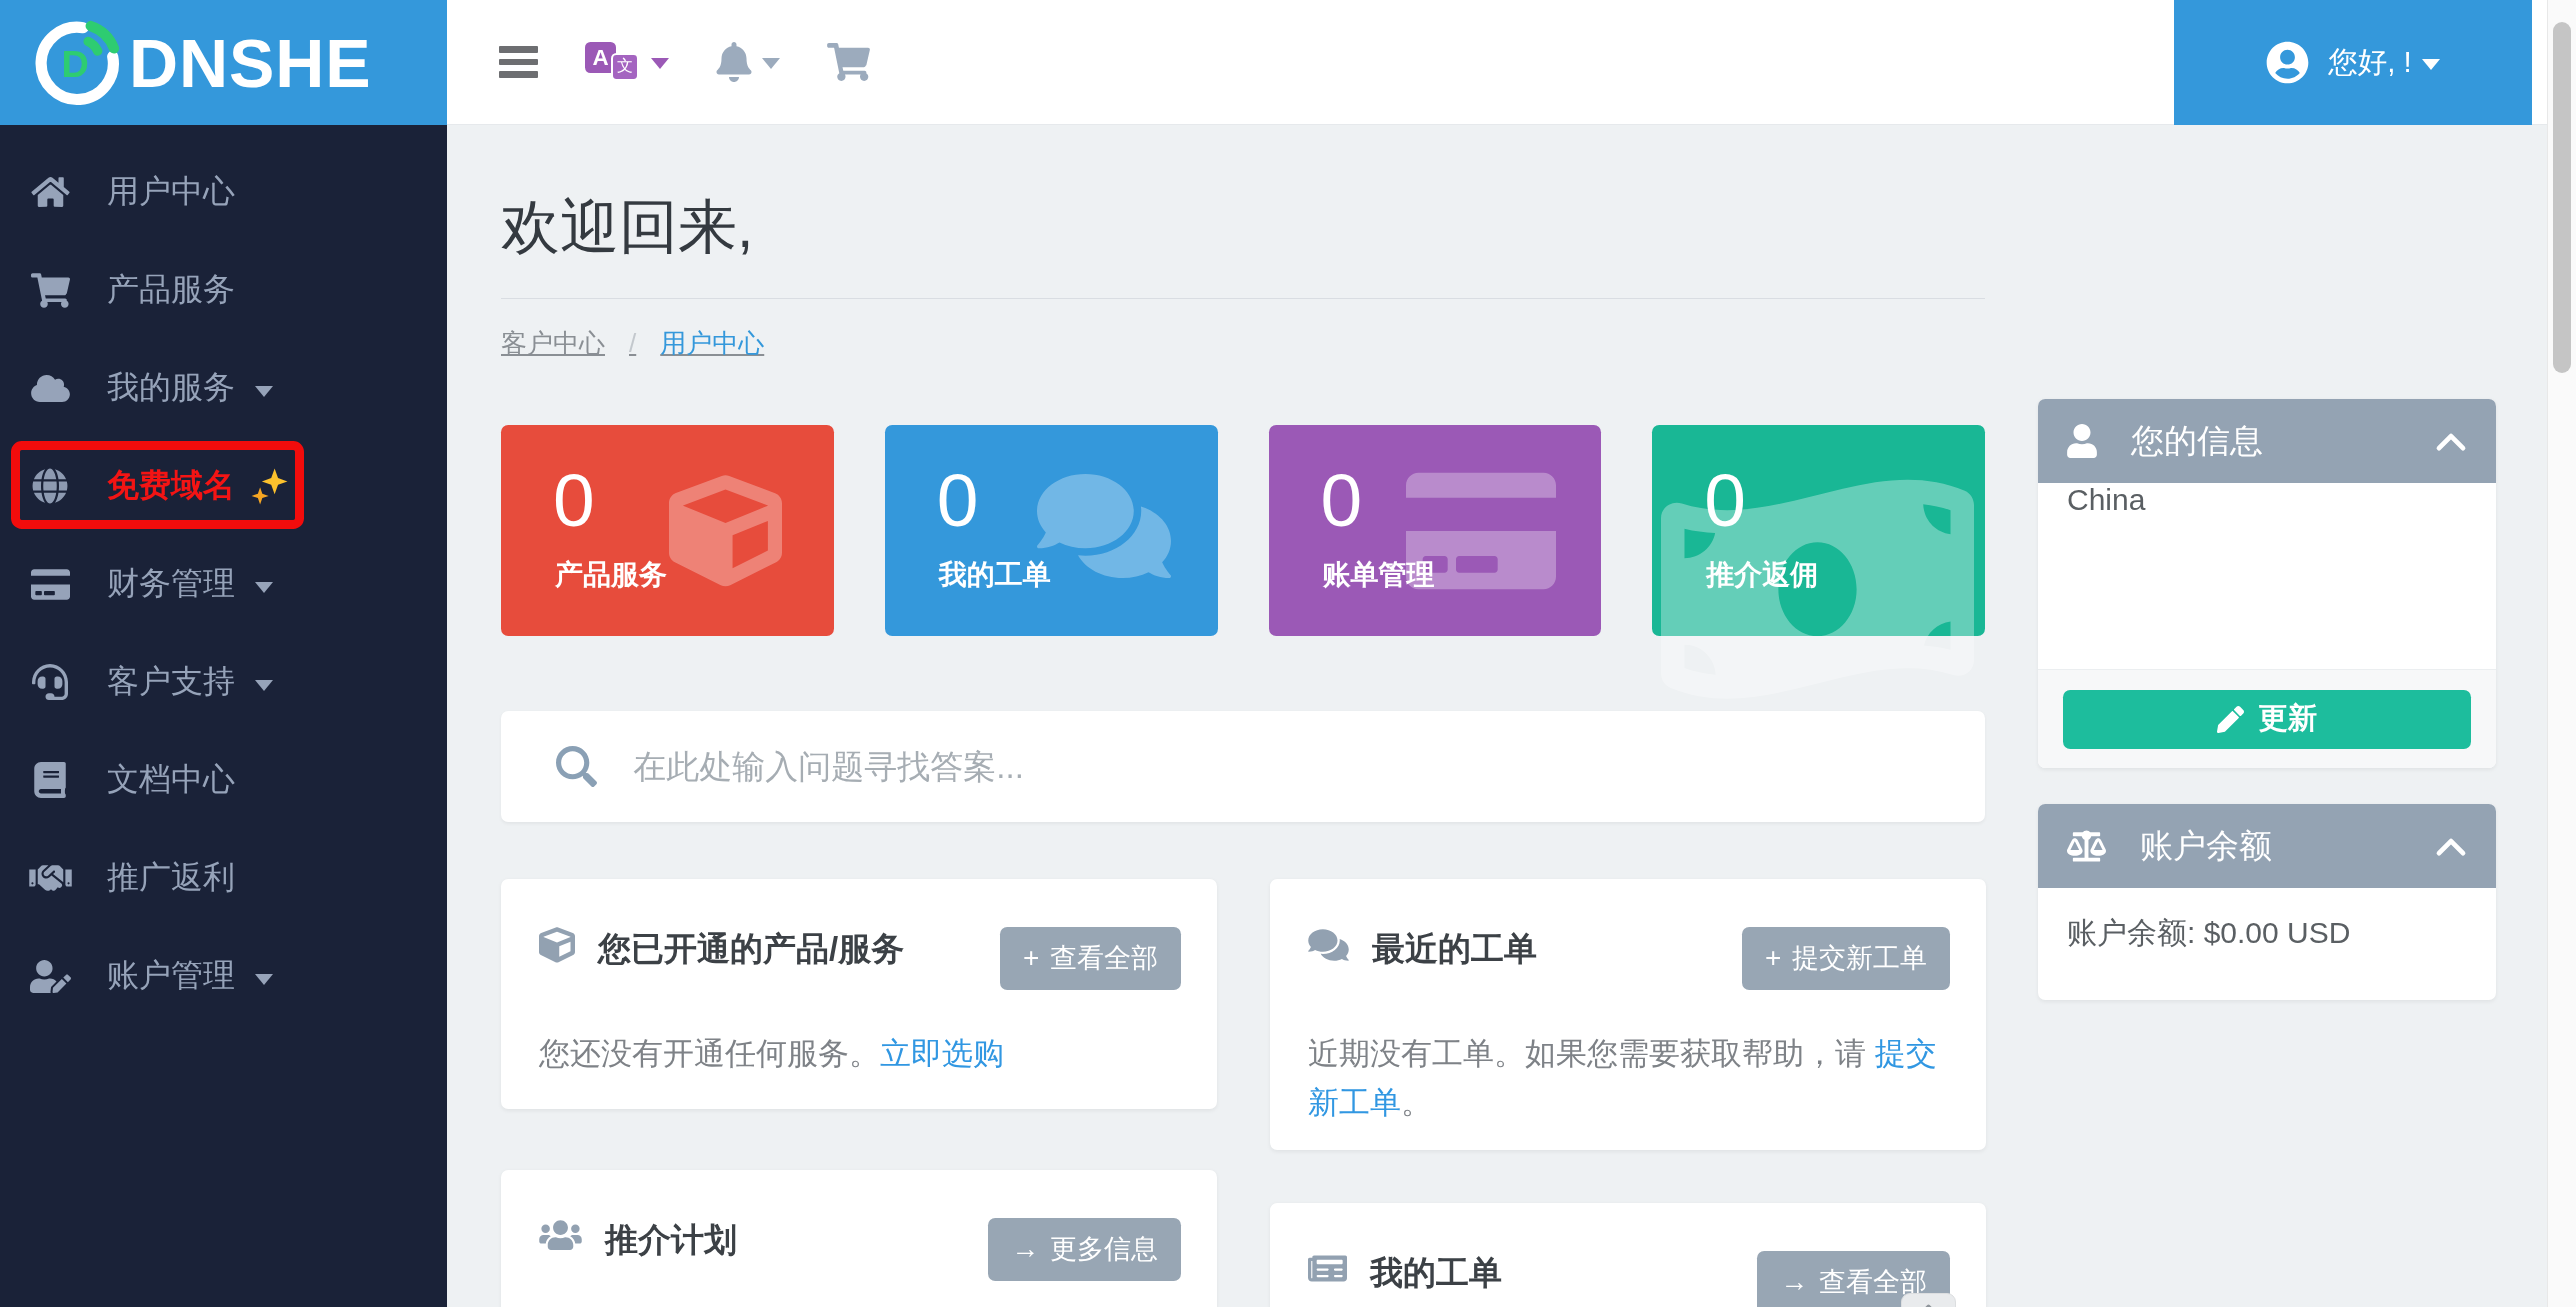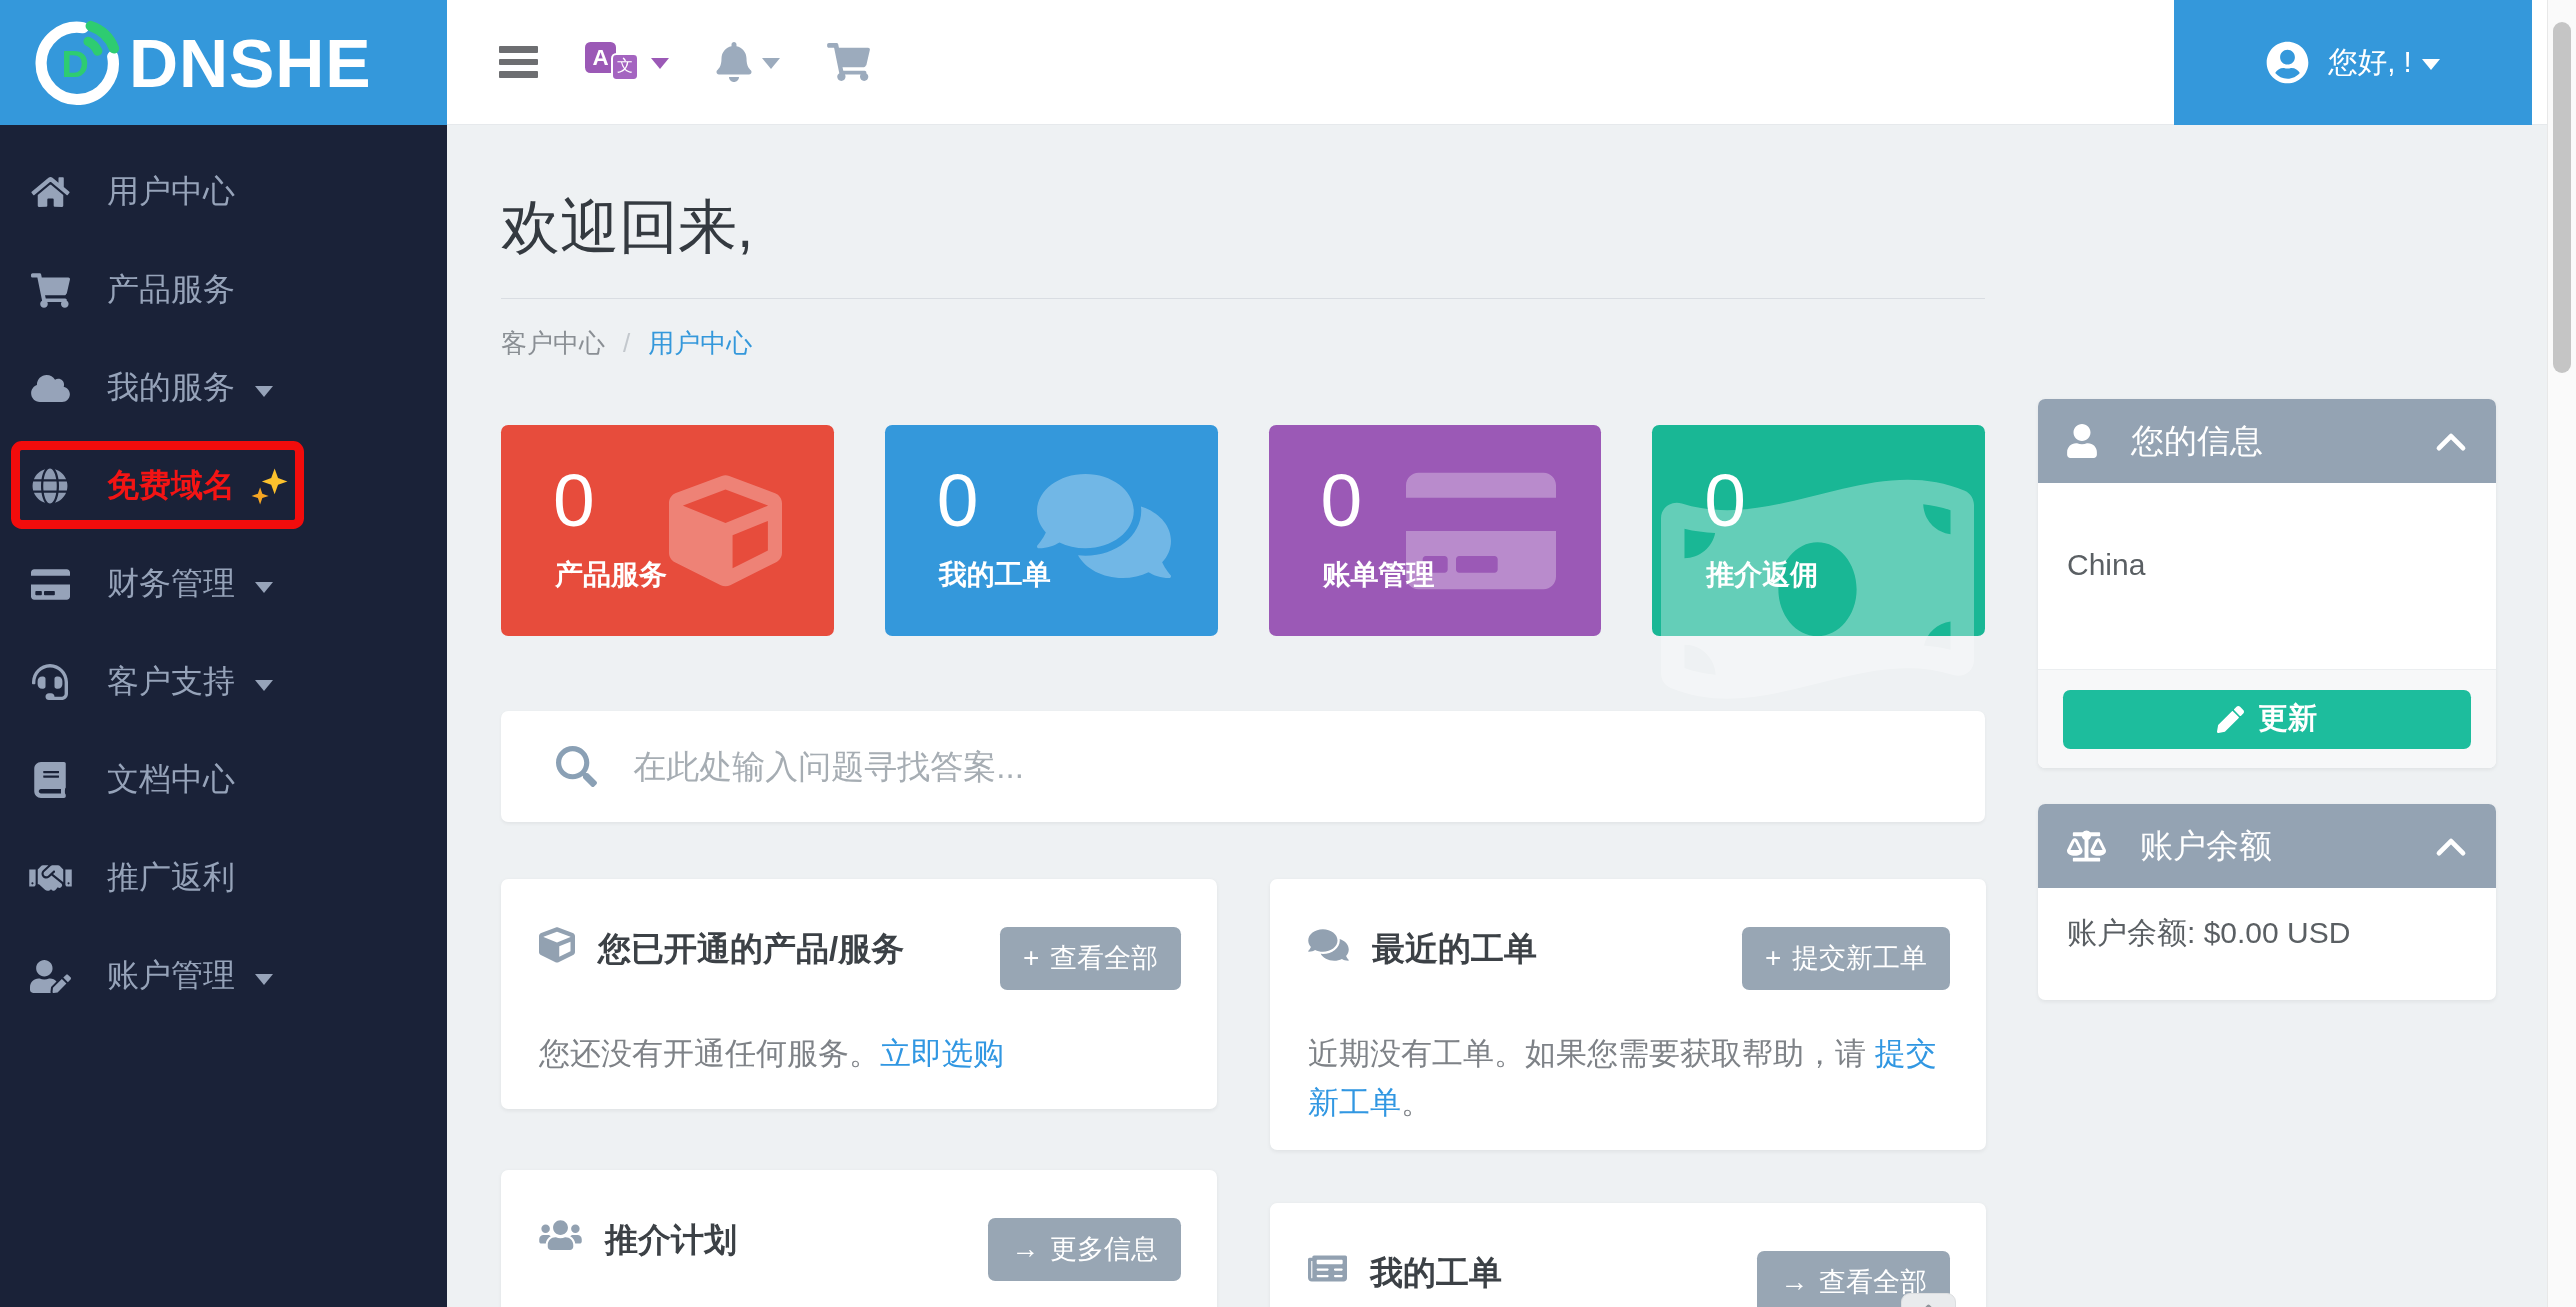--- a/index.html
+++ b/index.html
@@ -50,21 +50,21 @@
   
   #scrollbar { position:absolute; right:0; top:0; width:29px; height:1308px; background:#fafafa;
     border-left:0.9px solid #e8e8e8; z-index:10; }
   #scroll-thumb { position:absolute; left:4.5px; top:21.5px; width:18px; height:351px; background:#c5c5c5; border-radius:9px; }
   
   #main { position:absolute; left:447px; top:125px; width:2100px; height:1182px; overflow:hidden;
     padding-left:54px; display:flex; align-items:flex-start; }
   .col-main { width:1484px; flex:none; }
   .page-title { margin-top:63px; font-size:59px; font-weight:400; color:#343a40; }
   .divider { border:none; border-top:1.8px solid #d9dde2; margin-top:30px; }
-  .breadcrumb { margin-top:27px; font-size:26px; color:#8a8f94; display:flex; gap:18px; align-items:center; }
+  .breadcrumb { margin-top:27px; font-size:26px; color:#8a8f94; display:flex; gap:24px; align-items:center;text-decoration:underline; }
   .breadcrumb .sep { color:#c3c8cd; }
   .breadcrumb a { color:#3498db; text-decoration:none; cursor:pointer; }
   
   .stat-row { margin-top:64px; display:flex; gap:51px; }
   .stat-card { width:333px; height:211px; border-radius:7.2px; position:relative; color:#fff; overflow:hidden; cursor:pointer; }
   .stat-card.red    { background:#e74c3c; }
   .stat-card.blue   { background:#3498db; }
   .stat-card.purple { background:#9b59b6; }
   .stat-card.green  { background:#19b795; overflow:visible; }
   .stat-num   { font-size:75px; font-weight:300; line-height:1; margin:38px 0 0 52px; }
@@ -98,21 +98,21 @@
   #panel-affiliate { height:268px; }
   #panel-news      { height:268px; }
   #panel-affiliate .panel-body { white-space:nowrap; overflow:hidden; }
   
   .col-side { width:458px; margin-left:53px; margin-top:274px; flex:none; }
   .side-panel { background:#fff; border-radius:7.2px; box-shadow:0 1.8px 4.5px rgba(0,0,0,0.06); overflow:hidden; margin-bottom:36px; }
   .side-head { height:84px; background:#94a3b3; display:flex; align-items:center; padding:0 29px; color:#fff; cursor:pointer; }
   .side-head svg.hicon { fill:#fff; }
   .side-title { font-size:33px; font-weight:normal; margin-left:34px; }
   .side-chevron { margin-left:auto; cursor:pointer; display:flex; }
-  .info-body { height:186px; display:flex; align-items:center; padding:0 29px 21.5px; font-size:30px; color:#5a5f63; }
+  .info-body { height:186px; display:flex; align-items:flex-start; padding:0 29px 21.5px; font-size:30px; color:#5a5f63; }
   .info-footer { background:#f7f8f9; border-top:1.8px solid #ebeef0; padding:19.7px 25px; }
   .btn-update { width:100%; height:59px; background:#1dbd9d; border:none; border-radius:7.2px; color:#fff; font-size:29.5px;
     font-weight:bold; display:flex; align-items:center; justify-content:center; gap:14.3px; cursor:pointer; font-family:inherit;text-align:right; }
   .btn-update svg { fill:#fff; }
   .balance-body { padding:25px 29px 46px; font-size:30px; color:#5a5f63; }
   
   #back-to-top { position:absolute; left:1901px; top:1293px; width:55px; height:47px; background:#e9ebed;
     border:1.8px solid #dcdee0; border-radius:9px; display:flex; justify-content:center; padding-top:7.2px; z-index:6; cursor:pointer; }
 </style>
 </head>

